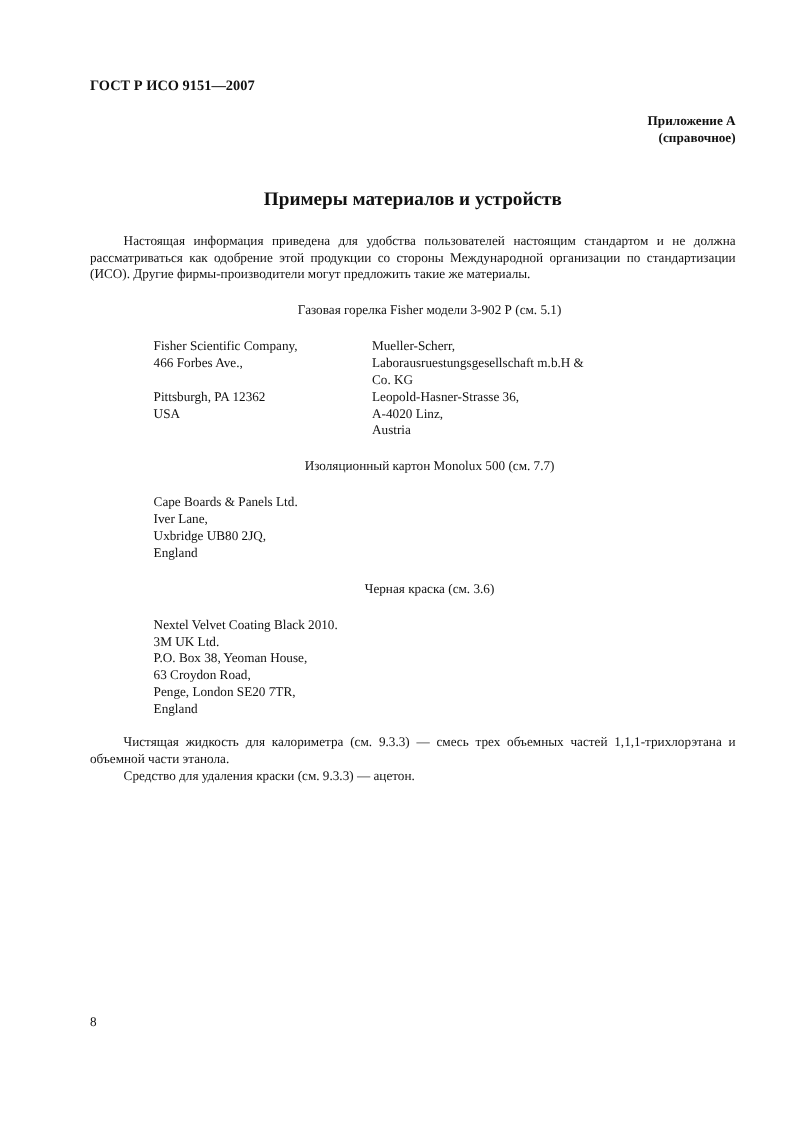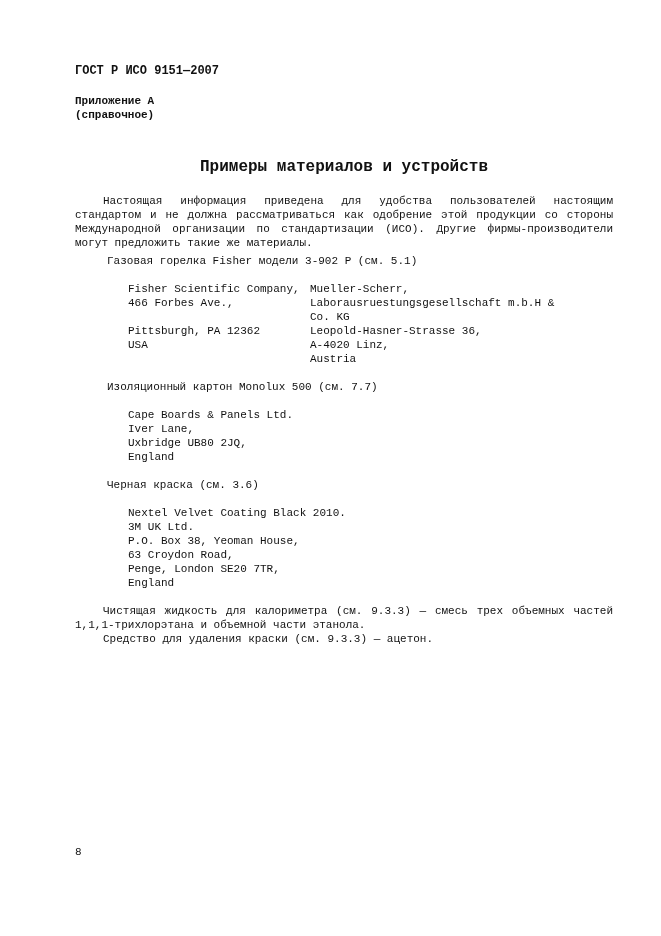--- a/index.html
+++ b/index.html
@@ -6,56 +6,56 @@
     margin: 0;
     padding: 0;
     background: #ffffff;
   }
   .page {
     position: relative;
     width: 661px;
     height: 936px;
     background: #ffffff;
     color: #111111;
-    font-family: Liberation Mono, monospace;
+    font-family: Liberation Serif, serif;
     font-size: 11px;
     line-height: 14px;
     box-sizing: border-box;
     padding: 64px 48px 0 75px;
     overflow: hidden;
   }
   .doc-header {
     font-weight: bold;
     font-size: 12px;
     margin-bottom: 16px;
   }
   .appendix {
-    text-align: left;
+    text-align: right;
     font-weight: bold;
     font-size: 11px;
     line-height: 14px;
   }
   .section-title {
     text-align: center;
     font-weight: bold;
     font-size: 16px;
     margin: 38px 0 20px 0;
     line-height: 14px;
   }
   .body-par {
     margin: 0;
     text-align: justify;
   }
   .first-indent {
     text-indent: 28px;
   }
   .item-label {
-    margin: 4px;
+    margin: 16px;
     text-indent: 28px;
-    text-align: left;
+    text-align: center;
   }
   .addr-block {
     margin: 14px 0 14px 53px;
   }
   .addr-row {
     display: grid;
     grid-template-columns: 182px 1fr;
   }
   .addr-row span {
     display: block;

